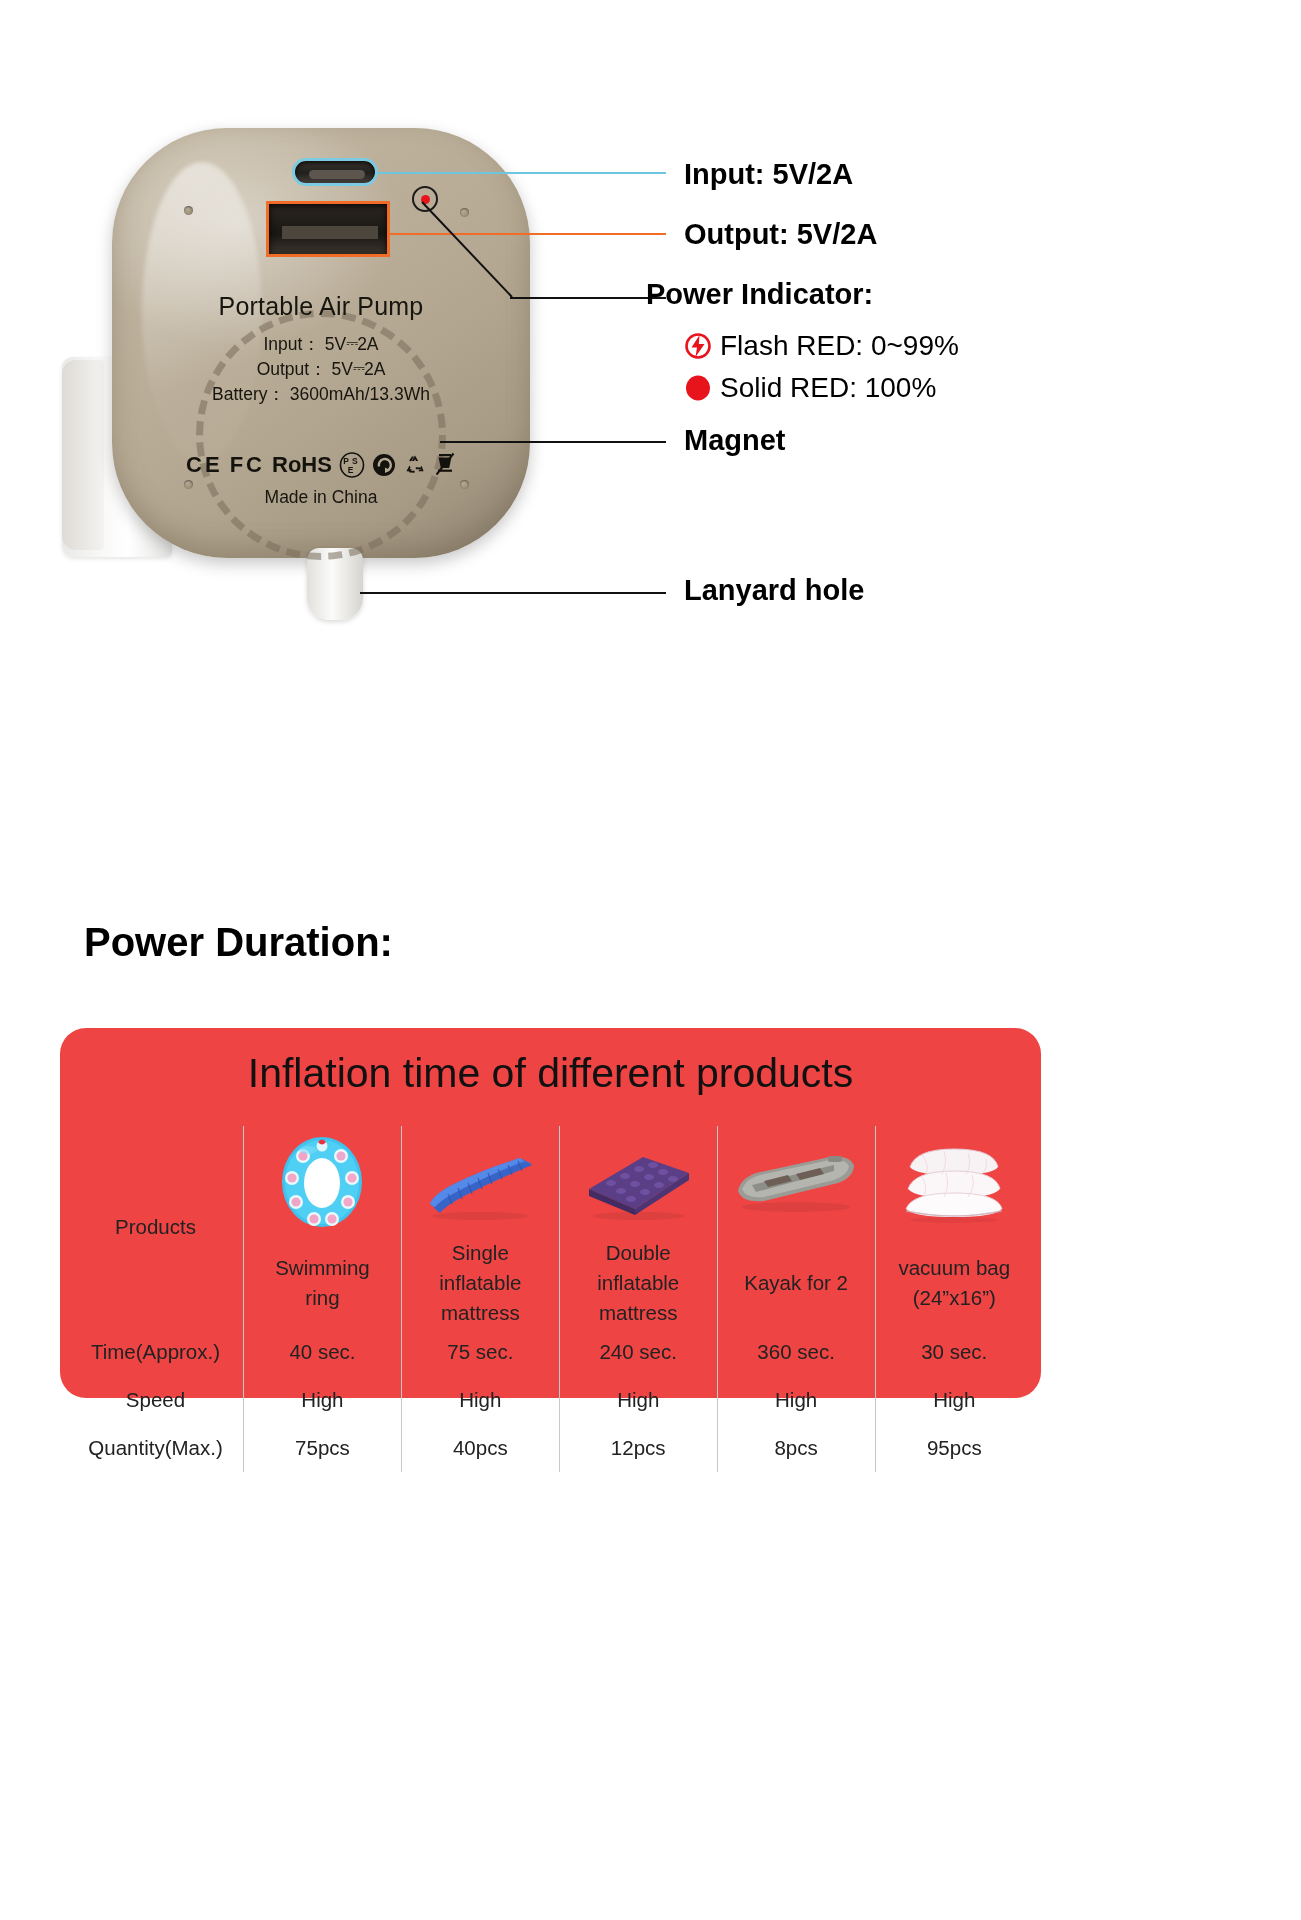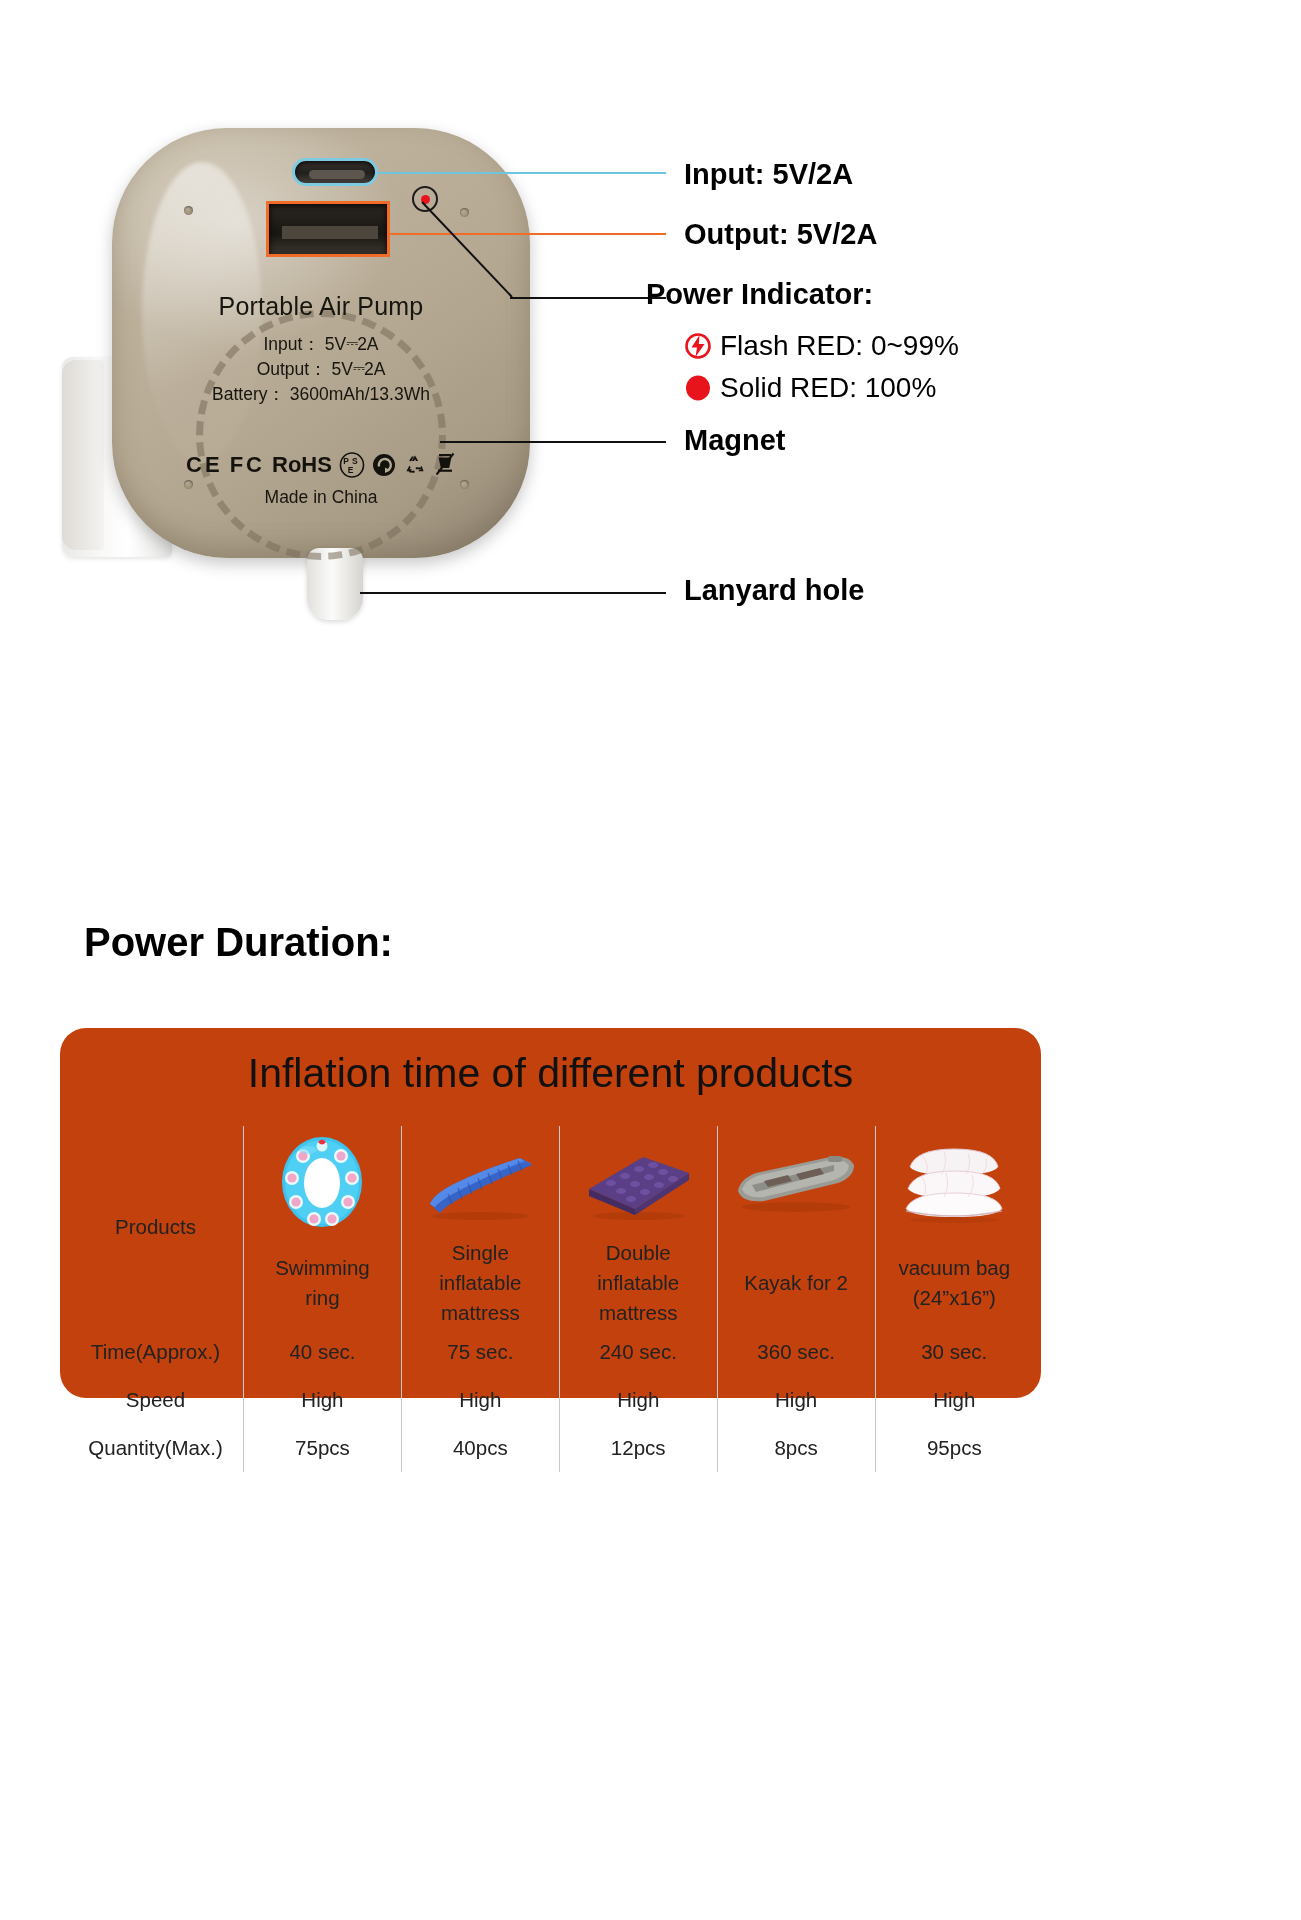--- a/index.html
+++ b/index.html
@@ -209,21 +209,21 @@
     font-size: 40px;
     font-weight: bold;
     color: #000;
   }
 
   .panel {
     position: absolute;
     left: 60px; top: 1028px;
     width: 981px;
     height: 370px;
-    background: #c2410c;
+    background: #ef4444;
     border-radius: 26px;
   }
   .panel-title {
     position: absolute;
     left: 0; top: 22px;
     width: 981px;
     text-align: center;
     font-size: 41px;
     color: #111;
   }

